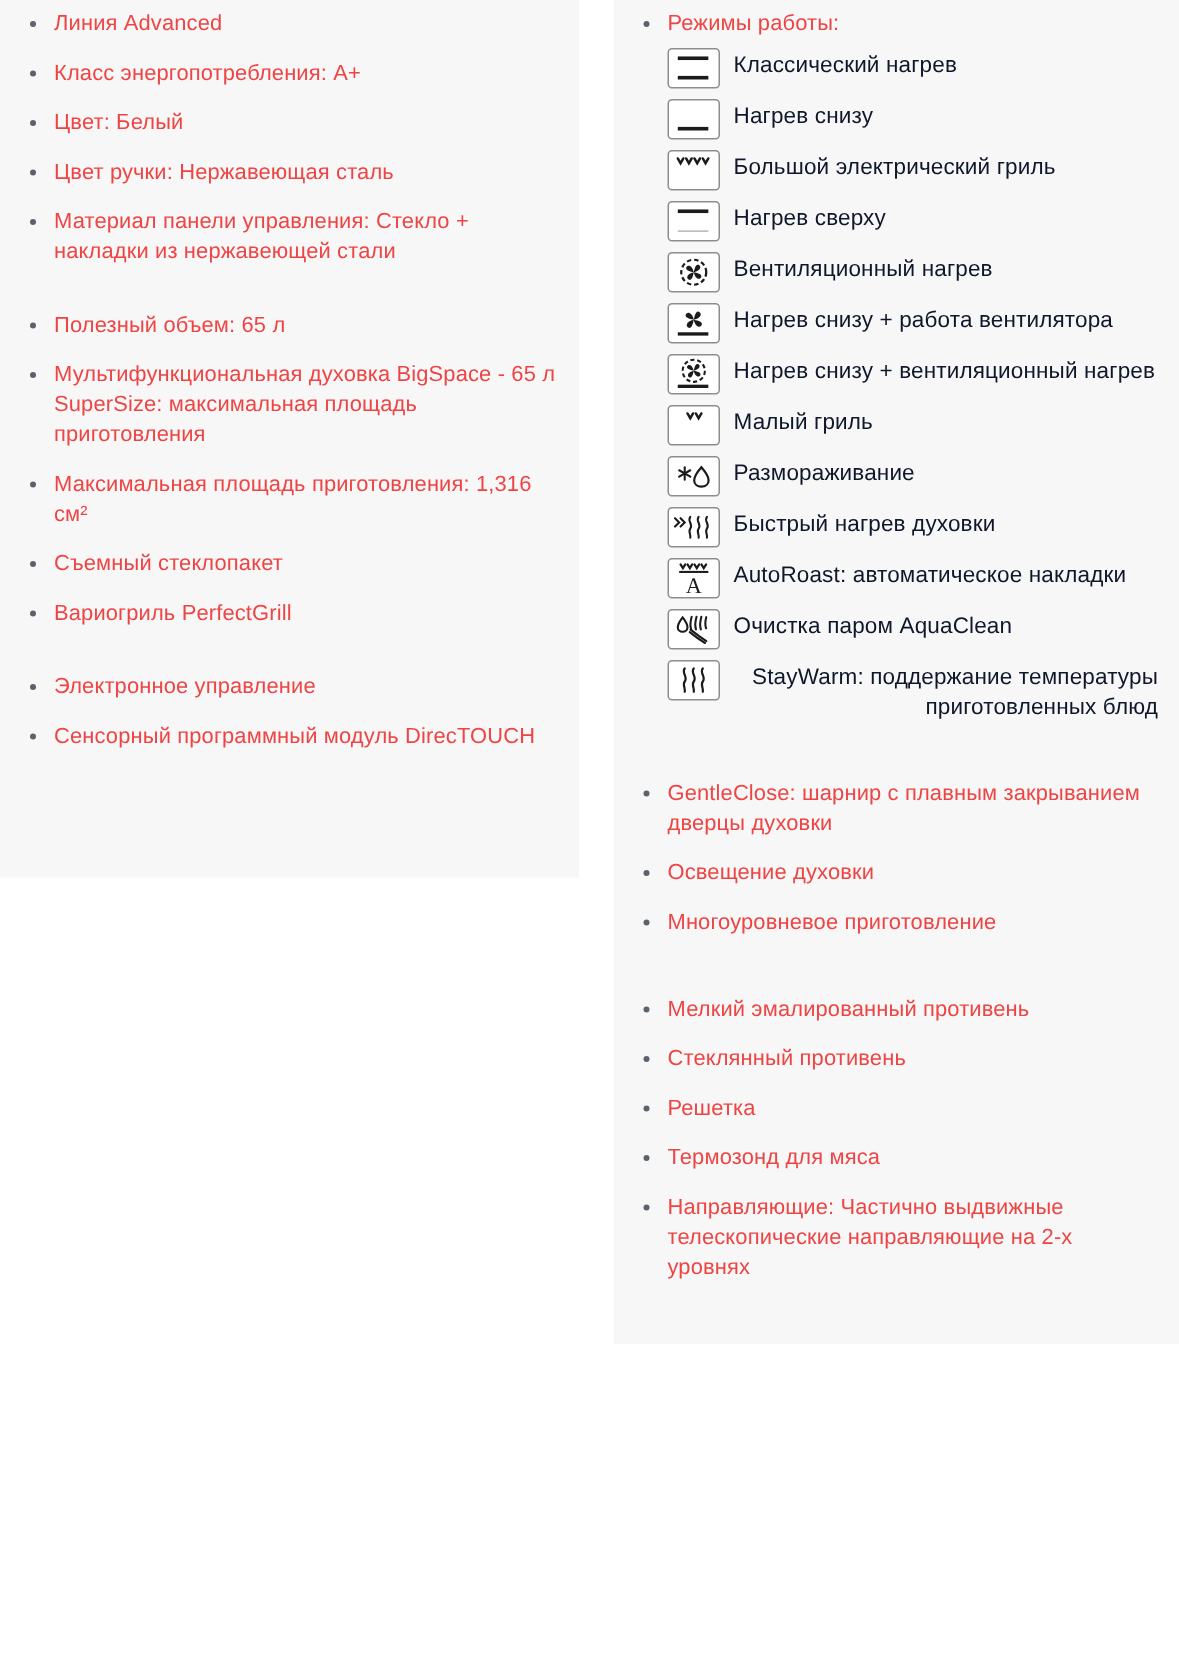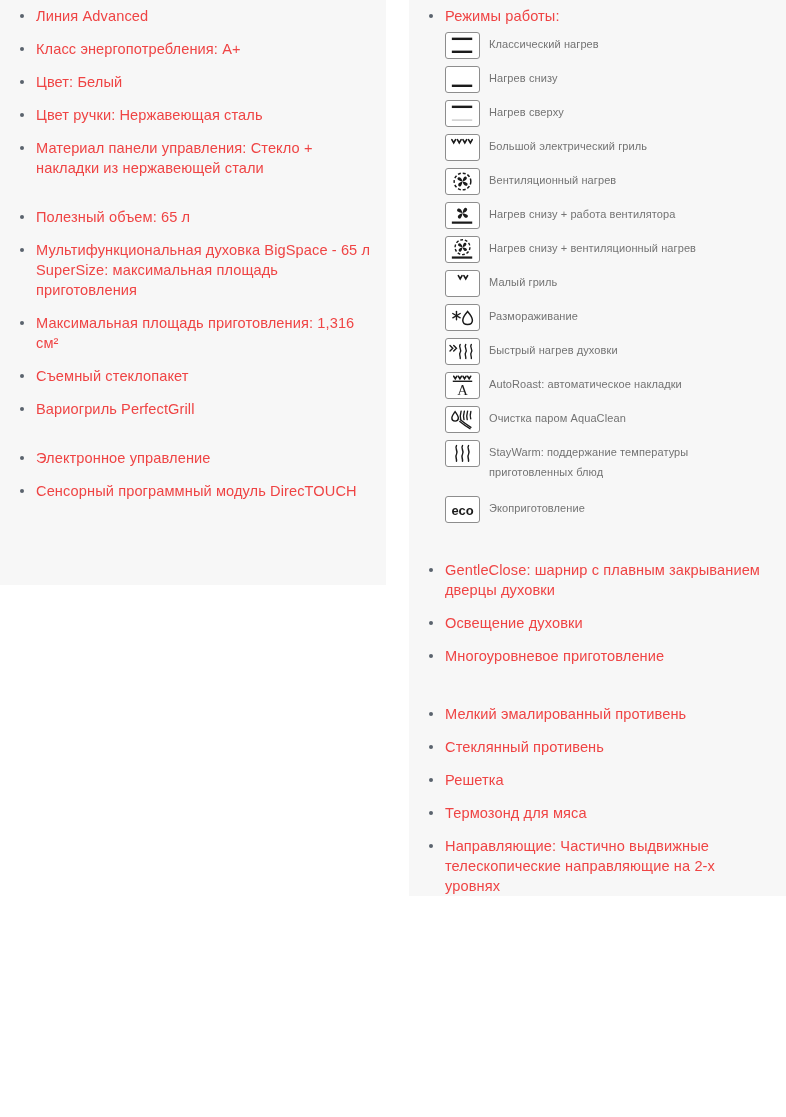--- a/index.html
+++ b/index.html
@@ -60,26 +60,27 @@
     list-style: none;
     margin: 0;
     padding: 0 0 0 22px;
   }
   .mode-row {
     display: flex;
     align-items: flex-start;
     margin-bottom: 7px;
   }
   .mode-label {
-    font-size: 11px;
+    font-size: 15px;
     line-height: 20px;
-    color: #737373;
+    color: #0f172a;
     padding-left: 9px;
     padding-top: 2px;
     letter-spacing: .1px;
+    text-align: right;
   }
 
   
   .icon-box {
     flex: 0 0 auto;
     width: 35px;
     height: 27px;
     border: 1.5px solid #8d8d8d;
     border-radius: 3px;
     background: #ffffff;
@@ -152,39 +153,39 @@
           <svg viewBox="0 0 35 27">
             <rect x="6" y="19" width="22" height="2.6" fill="#1b1b1b"></rect>
           </svg>
         </span>
         <span class="mode-label">Нагрев снизу</span>
       </div>
 
       <div class="mode-row">
         <span class="icon-box">
           <svg viewBox="0 0 35 27">
-            <rect x="6" y="5" width="22" height="2.6" fill="#1b1b1b"></rect>
-            <rect x="6" y="20" width="22" height="1.2" fill="#bdbdbd"></rect>
-          </svg>
-        </span>
-        <span class="mode-label">Нагрев сверху</span>
-      </div>
-
-      <div class="mode-row">
-        <span class="icon-box">
-          <svg viewBox="0 0 35 27">
             <g fill="none" stroke="#1b1b1b" stroke-width="1.8" stroke-linecap="round">
               <polyline points="6,5 8,8.5 10,5"></polyline>
               <polyline points="12,5 14,8.5 16,5"></polyline>
               <polyline points="18,5 20,8.5 22,5"></polyline>
               <polyline points="24,5 26,8.5 28,5"></polyline>
             </g>
           </svg>
         </span>
         <span class="mode-label">Большой электрический гриль</span>
+      </div>
+
+      <div class="mode-row">
+        <span class="icon-box">
+          <svg viewBox="0 0 35 27">
+            <rect x="6" y="5" width="22" height="2.6" fill="#1b1b1b"></rect>
+            <rect x="6" y="20" width="22" height="1.2" fill="#bdbdbd"></rect>
+          </svg>
+        </span>
+        <span class="mode-label">Нагрев сверху</span>
       </div>
 
       <div class="mode-row">
         <span class="icon-box">
           <svg viewBox="0 0 35 27">
             <circle cx="17.5" cy="13.5" r="9" fill="none" stroke="#1b1b1b" stroke-width="1.6" stroke-dasharray="3.2 2.1"></circle>
             <g fill="#1b1b1b" transform="translate(17.5,13.5)">
               <path d="M0,0 C-1.2,-5.4 -4.6,-5.6 -5.4,-3.4 C-6,-1.6 -3.4,-0.6 0,0 Z"></path>
               <path d="M0,0 C5.4,-1.2 5.6,-4.6 3.4,-5.4 C1.6,-6 0.6,-3.4 0,0 Z"></path>
               <path d="M0,0 C1.2,5.4 4.6,5.6 5.4,3.4 C6,1.6 3.4,0.6 0,0 Z"></path>
@@ -307,26 +308,20 @@
             <g fill="none" stroke="#1b1b1b" stroke-width="1.6" stroke-linecap="round">
               <path d="M11,5 C8.4,8.2 13.6,11 11,14.4 C9.2,16.7 11.6,19.2 11,21.8"></path>
               <path d="M17.5,5 C14.9,8.2 20.1,11 17.5,14.4 C15.7,16.7 18.1,19.2 17.5,21.8"></path>
               <path d="M24,5 C21.4,8.2 26.6,11 24,14.4 C22.2,16.7 24.6,19.2 24,21.8"></path>
             </g>
           </svg>
         </span>
         <span class="mode-label">StayWarm: поддержание температуры приготовленных блюд</span>
       </div>
 
-      <div class="mode-row" style="margin-top:14px">
-        <span class="icon-box">
-          <span class="eco-text">eco</span>
-        </span>
-        <span class="mode-label">Экоприготовление</span>
-      </div>
 
     </div>
 
     <div style="height:30px"></div>
 
     <ul class="spec-list">
       <li>GentleClose: шарнир с плавным закрыванием дверцы духовки</li>
       <li>Освещение духовки</li>
       <li>Многоуровневое приготовление</li>
     </ul>

